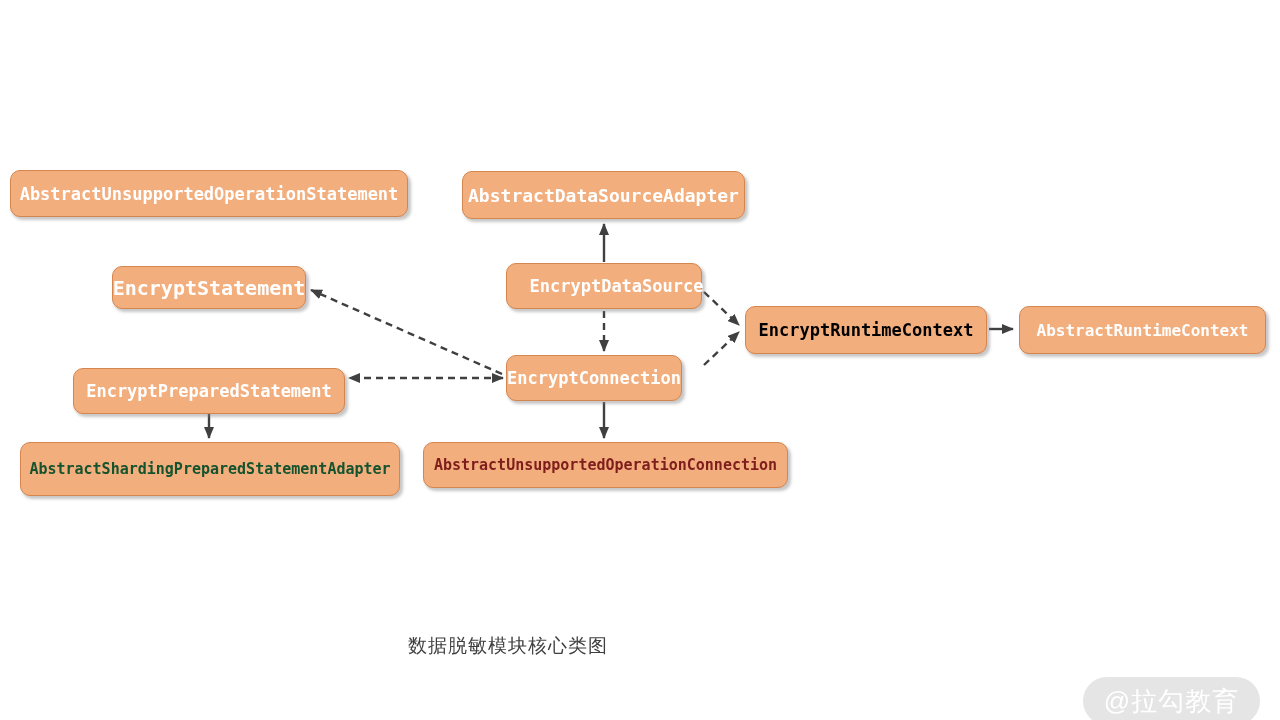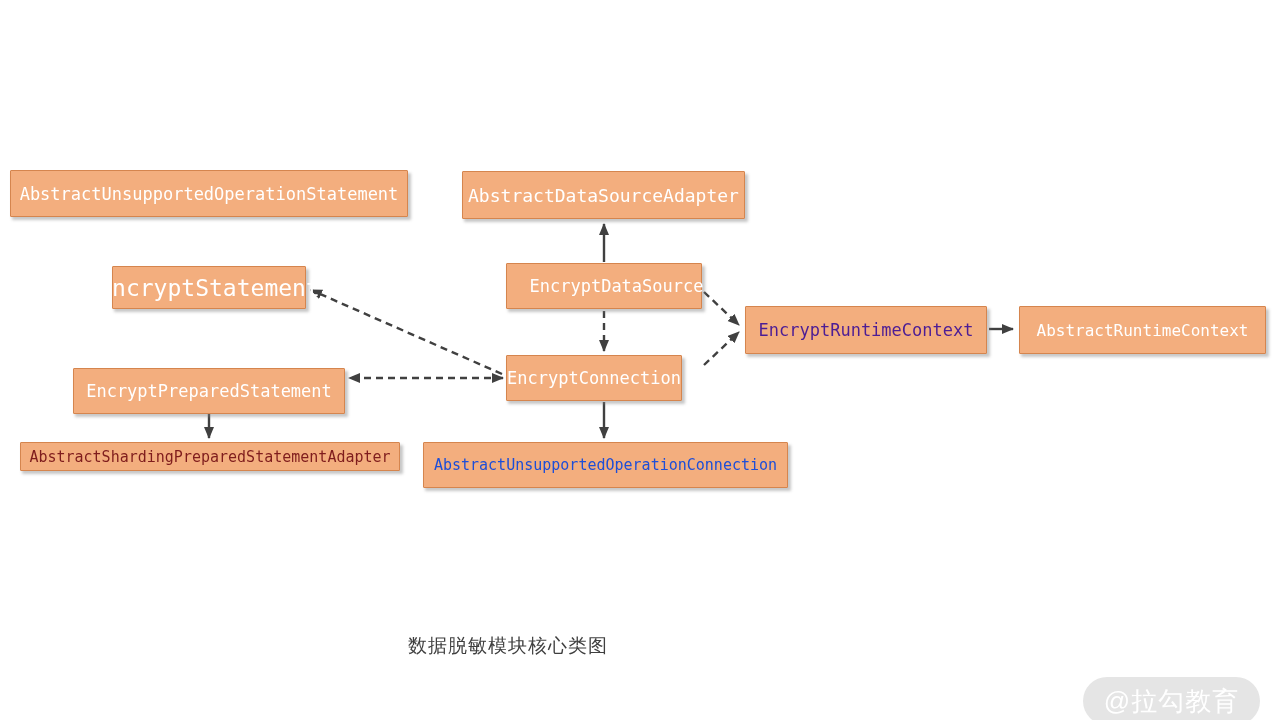--- a/index.html
+++ b/index.html
@@ -27,23 +27,23 @@
   }
   .node {
     position: absolute;
     box-sizing: border-box;
     display: flex;
     align-items: center;
     justify-content: center;
     white-space: nowrap;
     border-style: solid;
     border-width: 1.6px;
-    border-radius: 1px;
+    border-radius: 10px;
     font-family: "DejaVu Sans Mono", "Liberation Mono", monospace;
-    font-weight: 400;
+    font-weight: 700;
     box-shadow: 2.5px 3px 3px rgba(130,130,130,0.45);
     letter-spacing: 0px;
   }
   .caption {
     position: absolute;
     left: 0;
     top: 633px;
     width: 1016px;
     text-align: center;
     font-size: 19px;
@@ -87,27 +87,27 @@
         <line x1="503" y1="378" x2="349" y2="378" stroke="#404040" stroke-width="2.4" stroke-dasharray="7 5" marker-end="url(#arrowhead)" marker-start="url(#arrowhead)"></line>
         <line x1="704" y1="292" x2="739" y2="325" stroke="#404040" stroke-width="2.4" stroke-dasharray="7 5" marker-end="url(#arrowhead)"></line>
         <line x1="704" y1="365" x2="739" y2="332" stroke="#404040" stroke-width="2.4" stroke-dasharray="7 5" marker-end="url(#arrowhead)"></line>
         <line x1="989" y1="329" x2="1013" y2="329" stroke="#404040" stroke-width="2.4" marker-end="url(#arrowhead)"></line>
       </g>
   </svg>
 
   <div id="nodes-layer">
       <div class="node" style="left: 10px; top: 170px; width: 398px; height: 47px; font-size: 17px; background: rgb(243, 174, 126); border-color: rgb(213, 133, 78); color: rgb(255, 255, 255);">AbstractUnsupportedOperationStatement</div>
       <div class="node" style="left: 462px; top: 171px; width: 283px; height: 48px; font-size: 18px; background: rgb(243, 174, 126); border-color: rgb(213, 133, 78); color: rgb(255, 255, 255);">AbstractDataSourceAdapter</div>
-      <div class="node" style="left: 112px; top: 266px; width: 194px; height: 43px; font-size: 23px; background: rgb(243, 174, 126); border-color: rgb(213, 133, 78); color: rgb(255, 255, 255);">EncryptStatement</div>
+      <div class="node" style="left: 112px; top: 266px; width: 194px; height: 43px; font-size: 20px; background: rgb(243, 174, 126); border-color: rgb(213, 133, 78); color: rgb(255, 255, 255);">EncryptStatement</div>
       <div class="node" style="left: 506px; top: 263px; width: 196px; height: 46px; font-size: 17px; background: rgb(243, 174, 126); border-color: rgb(213, 133, 78); color: rgb(255, 255, 255); padding-left: 25px;">EncryptDataSource</div>
       <div class="node" style="left: 73px; top: 368px; width: 272px; height: 46px; font-size: 17px; background: rgb(243, 174, 126); border-color: rgb(213, 133, 78); color: rgb(255, 255, 255);">EncryptPreparedStatement</div>
       <div class="node" style="left: 506px; top: 355px; width: 176px; height: 46px; font-size: 17px; background: rgb(243, 174, 126); border-color: rgb(213, 133, 78); color: rgb(255, 255, 255);">EncryptConnection</div>
-      <div class="node" style="left: 745px; top: 306px; width: 242px; height: 48px; font-size: 17px; background: rgb(243, 174, 126); border-color: rgb(213, 133, 78); color: #4c1d95;">EncryptRuntimeContext</div>
+      <div class="node" style="left: 745px; top: 306px; width: 242px; height: 48px; font-size: 17px; background: rgb(243, 174, 126); border-color: rgb(213, 133, 78); color: #000000;">EncryptRuntimeContext</div>
       <div class="node" style="left: 1019px; top: 306px; width: 247px; height: 48px; font-size: 16px; background: rgb(243, 174, 126); border-color: rgb(213, 133, 78); color: rgb(255, 255, 255);">AbstractRuntimeContext</div>
-      <div class="node" style="left: 20px; top: 442px; width: 380px; height: 29px; font-size: 15px; background: rgb(243, 174, 126); border-color: rgb(213, 133, 78); color: #7f1d1d;">AbstractShardingPreparedStatementAdapter</div>
-      <div class="node" style="left: 423px; top: 442px; width: 365px; height: 46px; font-size: 15px; background: rgb(243, 174, 126); border-color: rgb(213, 133, 78); color: #1d4ed8;">AbstractUnsupportedOperationConnection</div>
+      <div class="node" style="left: 20px; top: 442px; width: 380px; height: 54px; font-size: 15px; background: rgb(243, 174, 126); border-color: rgb(213, 133, 78); color: #14532d;">AbstractShardingPreparedStatementAdapter</div>
+      <div class="node" style="left: 423px; top: 442px; width: 365px; height: 46px; font-size: 15px; background: rgb(243, 174, 126); border-color: rgb(213, 133, 78); color: #7f1d1d;">AbstractUnsupportedOperationConnection</div>
     </div>
 
   <div class="caption" style="color: rgb(63, 63, 63);">数据脱敏模块核心类图</div>
 
   <div class="watermark" style="background: rgb(229, 229, 229); color: rgb(255, 255, 255);">@拉勾教育</div>
 
 </div>
 
 </body></html>

